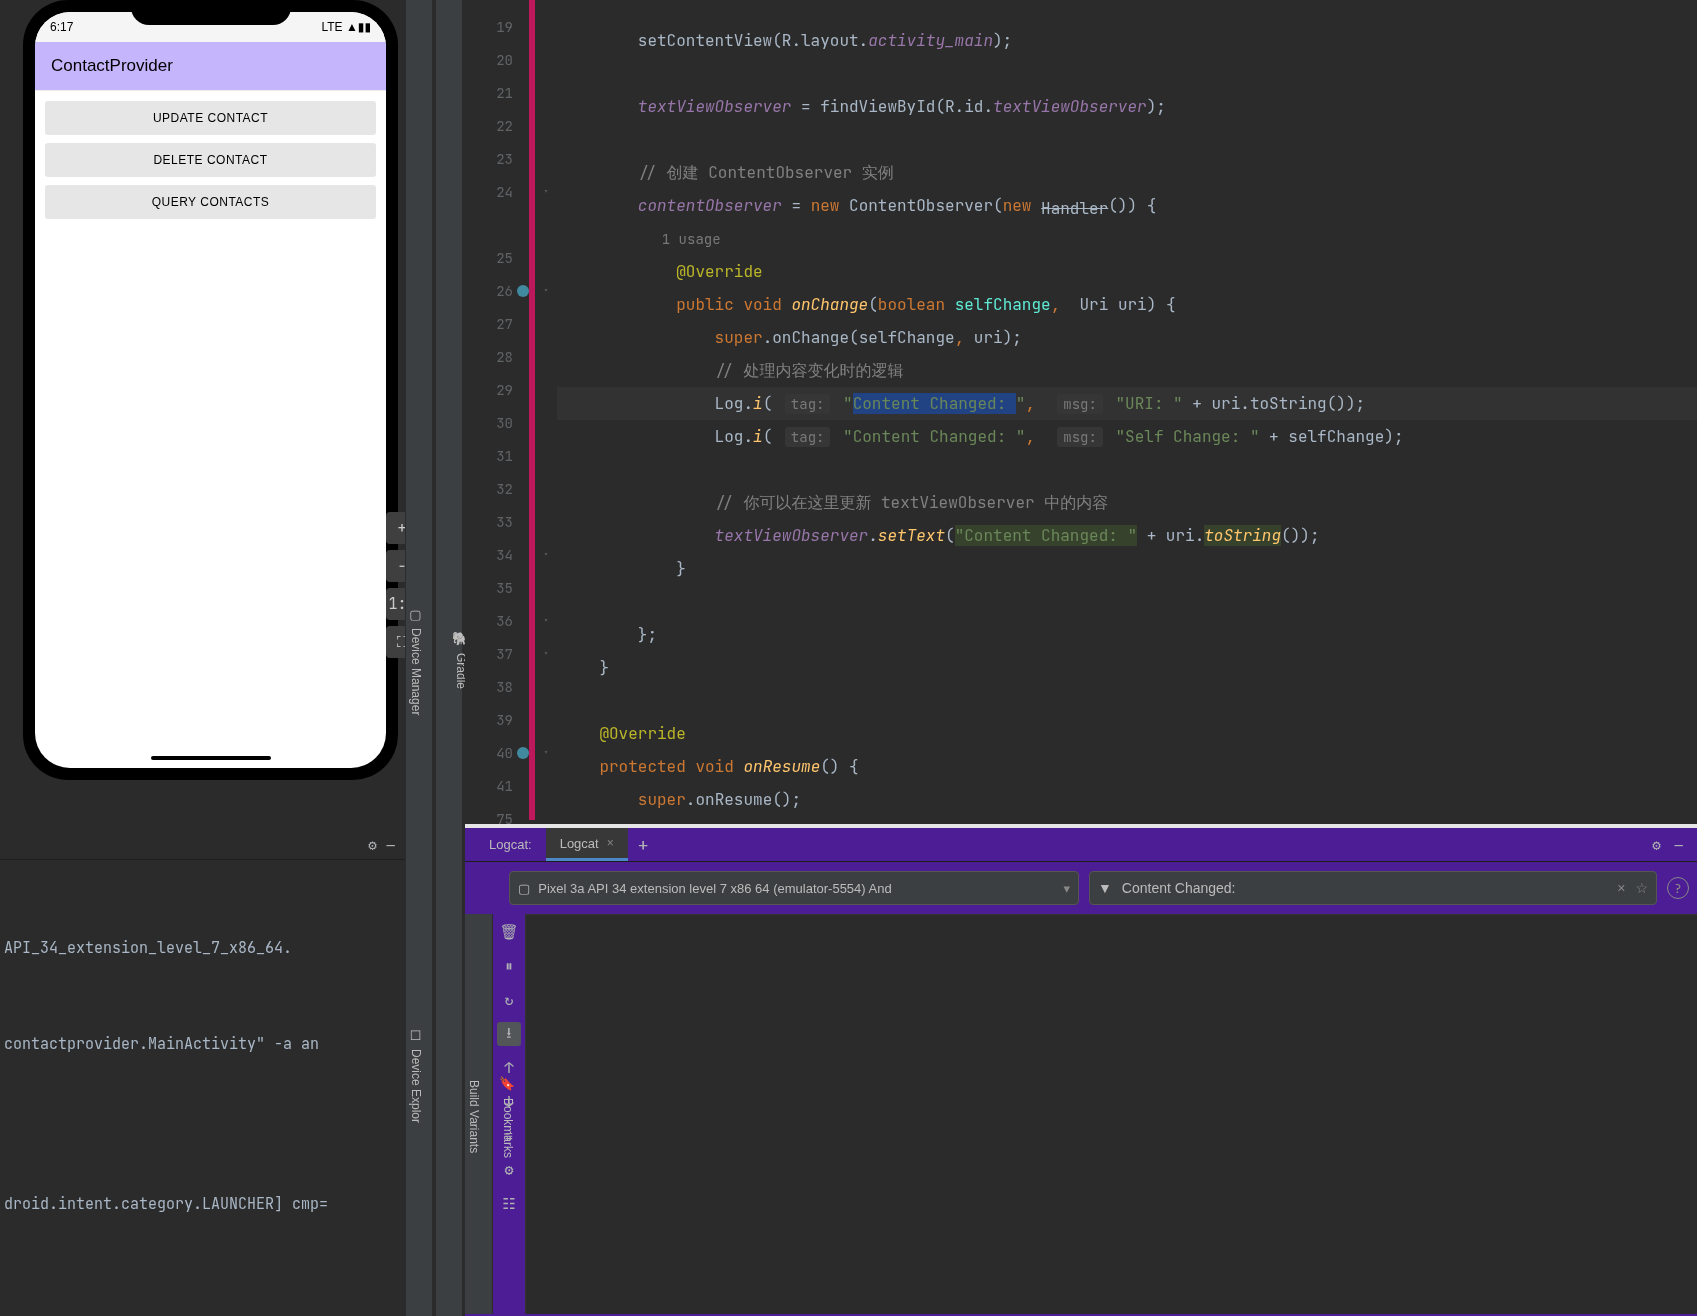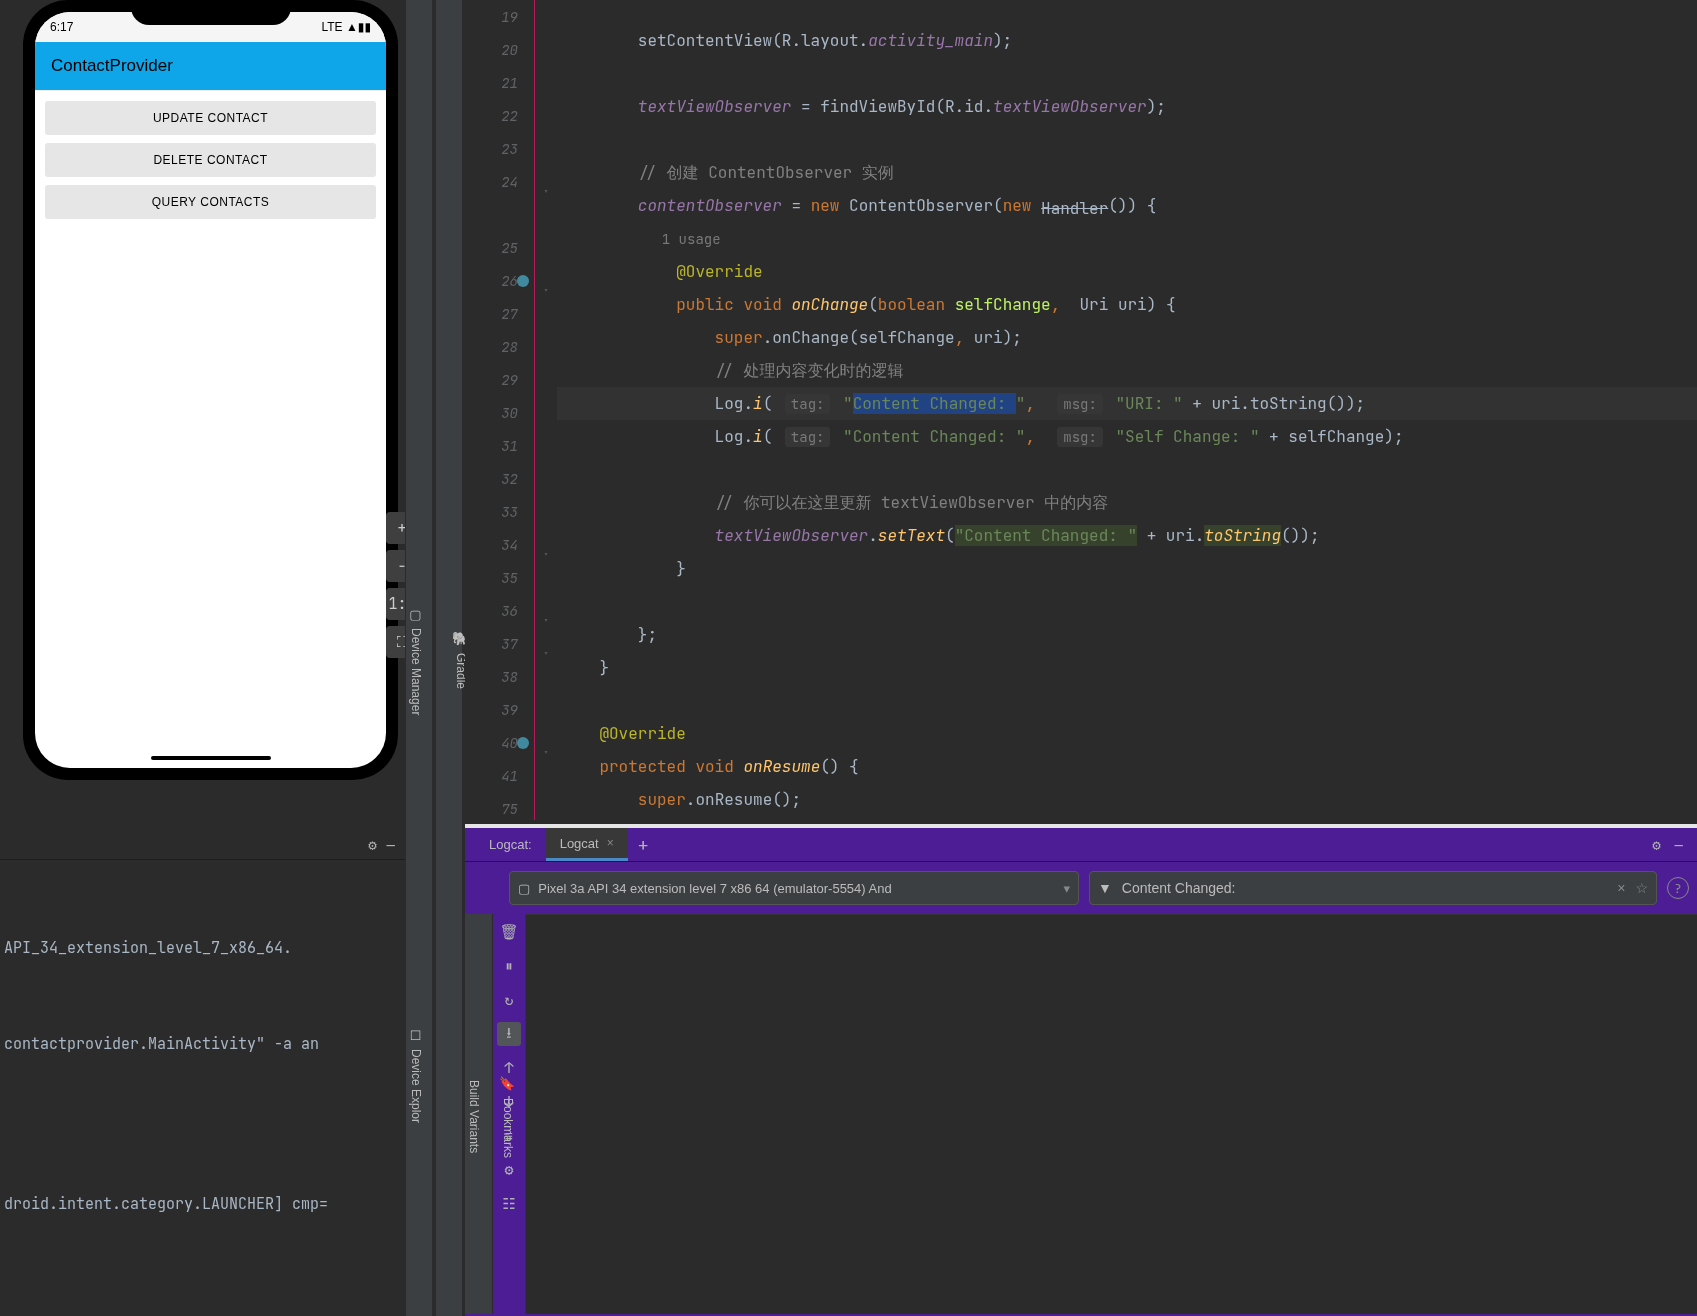--- a/index.html
+++ b/index.html
@@ -57,21 +57,21 @@
   display: flex;
   justify-content: space-between;
   align-items: center;
   padding: 0 15px;
   color: #000;
   font-size: 12px;
   font-family: sans-serif;
 }
 .statusbar-right { display: flex; gap: 4px; align-items: center; }
 .app-title {
-  background: #0ea5e9;
+  background: #c4b5fd;
   color: #000;
   padding: 14px 16px;
   font-size: 17px;
   font-family: sans-serif;
   border-bottom: 1px solid #eee;
 }
 .app-body { padding: 10px; display: flex; flex-direction: column; gap: 8px; }
 .app-btn {
   background: #e6e6e6;
   border: none;
@@ -174,22 +174,22 @@
   left: 465px;
   top: 0;
   right: 0;
   height: 820px;
   background: #2b2b2b;
   display: flex;
 }
 .gutter {
   width: 70px;
   background: #2b2b2b;
-  border-right: 1px solid #be185d;
-  font-style: italic;
+  border-right: 6px solid #be185d;
+  padding-top: 10px;
 }
 .gutter-line {
   height: 33px;
   display: flex;
   align-items: center;
   justify-content: flex-end;
   padding-right: 16px;
   color: #606366;
   font-size: 14px;
   position: relative;
@@ -216,21 +216,21 @@
   padding-left: 4px;
 }
 .code-line.hl { background: #323232; }
 .c-plain { color: #a9b7c6; }
 .c-kw { color: #cc7832; }
 .c-str { color: #6a8759; }
 .c-cmt { color: #808080; }
 .c-ann { color: #bbb529; }
 .c-fn { color: #ffc66d; font-style: italic;}
 .c-field { color: #9876aa; font-style: italic; }
-.c-param { color: #bef264; }
+.c-param { color: #5eead4; }
 .c-struck { text-decoration: line-through; color: #a9b7c6; margin-top: 6px;}
 .c-hint { color: #787878; font-size: 14px; background: #363636; padding: 1px 6px; border-radius: 3px; margin: 0 3px;}
 .c-sel { background: #214283; }
 .c-usage { color:#787878; font-size:14px; }
 
 
 .logcat {
   position: absolute;
   left: 465px;
   top: 824px;

